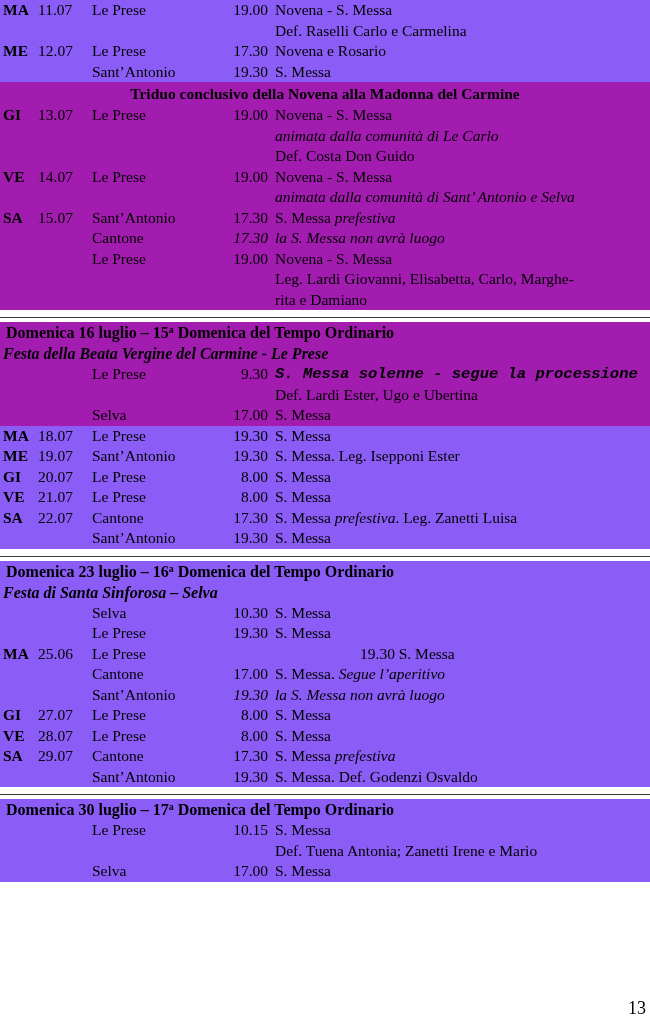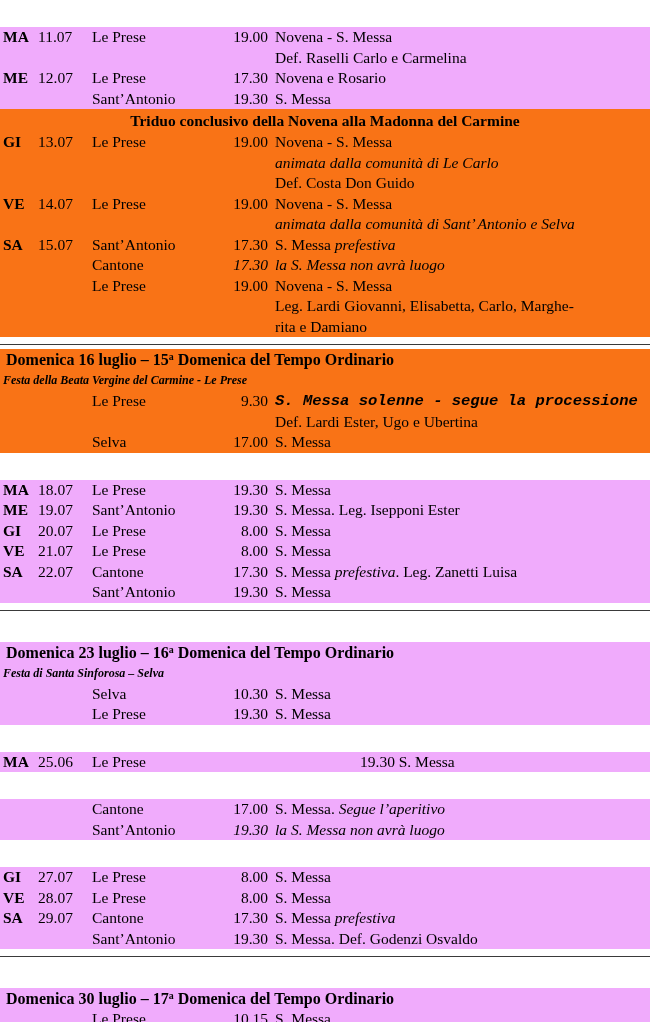--- a/index.html
+++ b/index.html
@@ -24,22 +24,22 @@
     height: 1022px;
     box-sizing: border-box;
   }
 
   
   .block {
     position: relative;
     width: 650px;
     box-sizing: border-box;
   }
-  .block.shaded { background: #f97316; }
-  .block.plain  { background: #f0abfc; margin-top: 27px; }
+  .block.shaded { background: #a21caf; }
+  .block.plain  { background: #8b5cf6; }
 
   .rule {
     width: 650px;
     height: 0;
     border-top: 1.6px solid #3a3a3a;
     margin: 0;
   }
   .spacer-sm { height: 7px; }
   .spacer-xs { height: 4px; }
 
@@ -56,21 +56,21 @@
   .sect-head {
     font-weight: bold;
     font-size: 16px;
     line-height: 21px;
     padding-left: 6px;
     white-space: nowrap;
   }
   .sect-sub {
     font-weight: bold;
     font-style: italic;
-    font-size: 12px;
+    font-size: 16px;
     line-height: 21px;
     padding-left: 3px;
     white-space: nowrap;
   }
   .sect-head sup, .ord {
     font-size: 0.62em;
     vertical-align: 0.52em;
     line-height: 0;
   }
 

